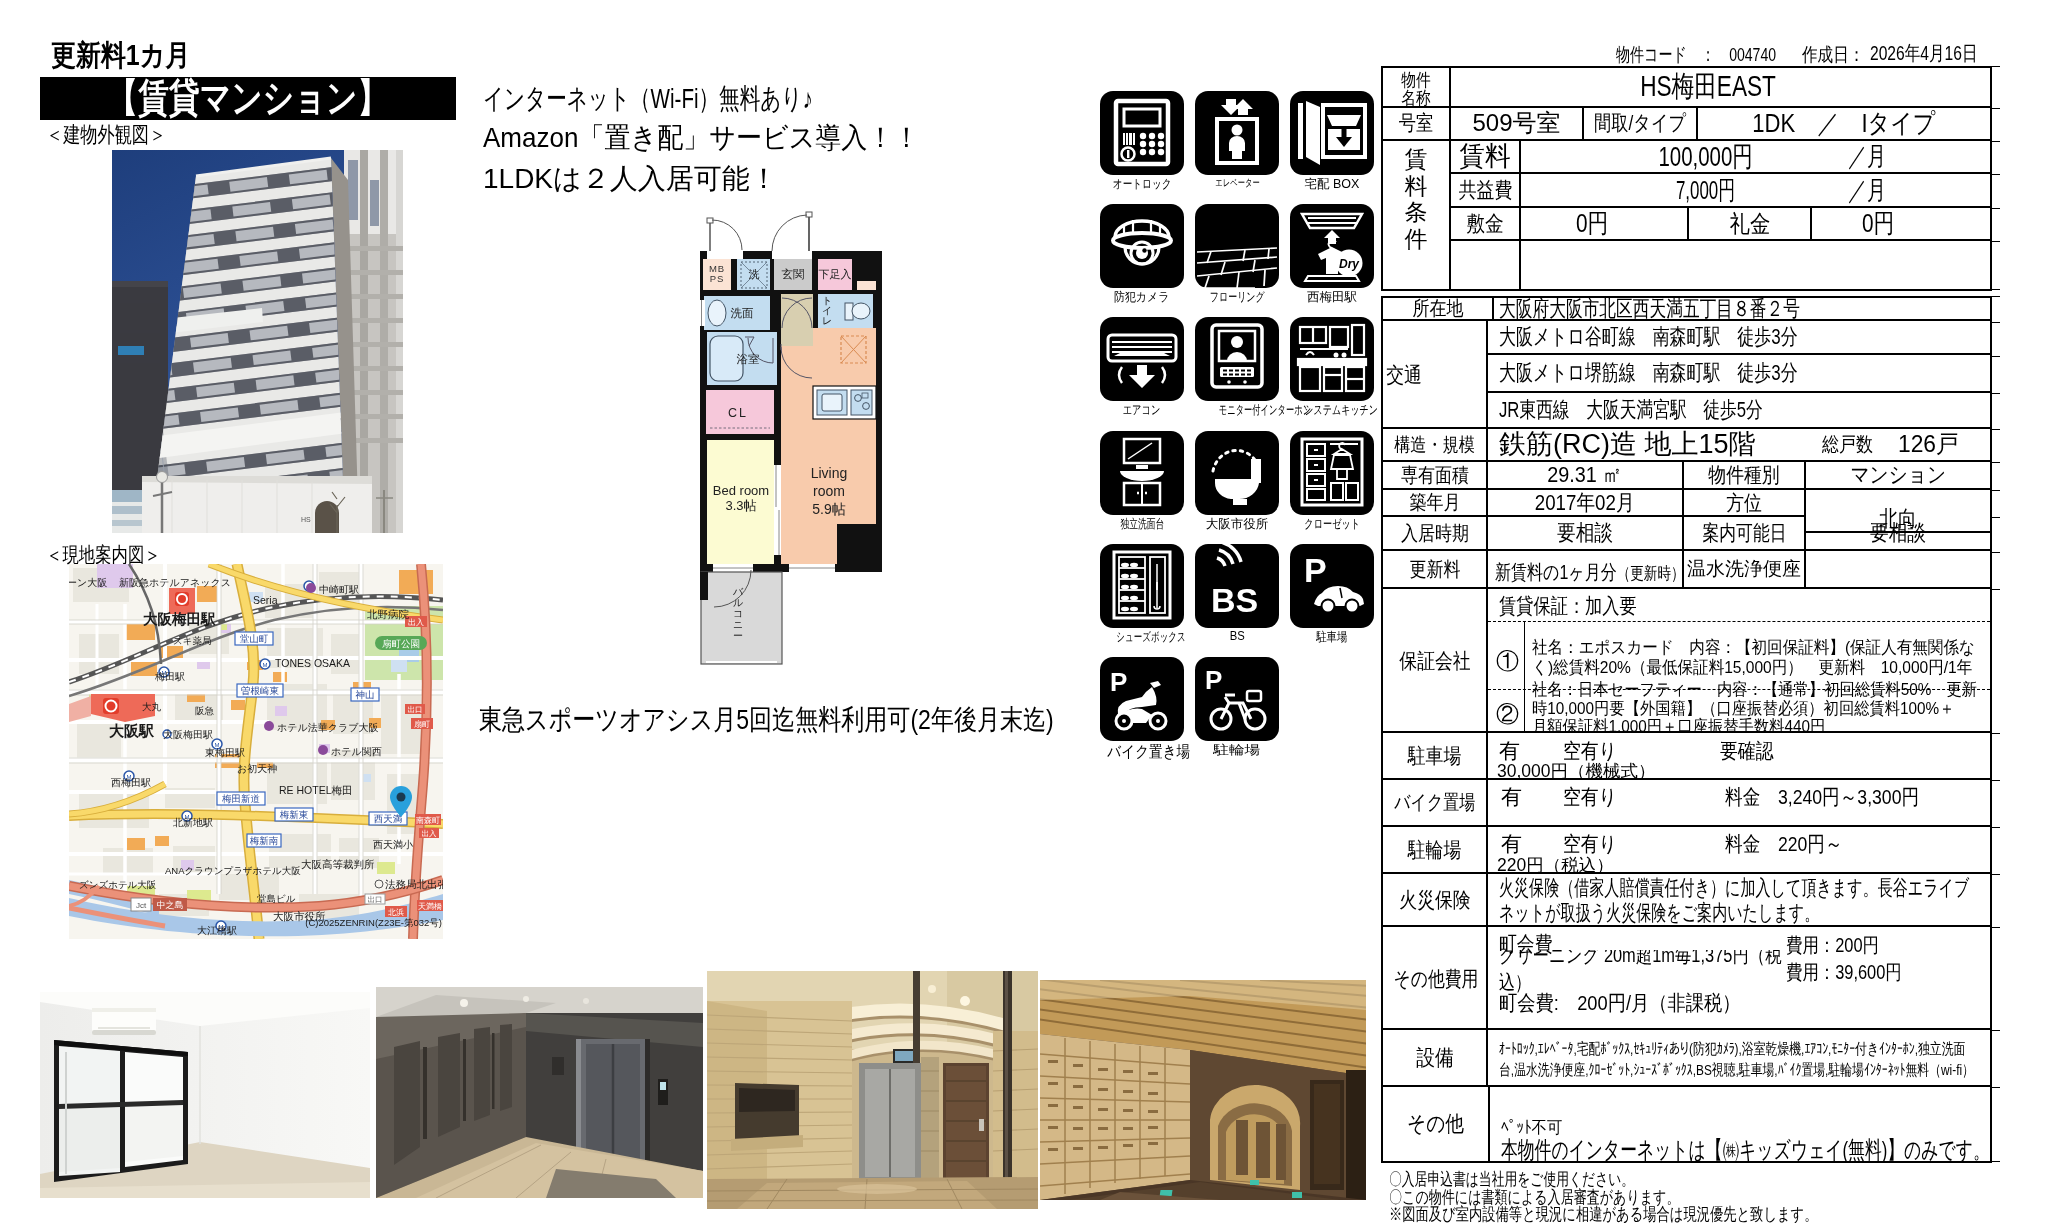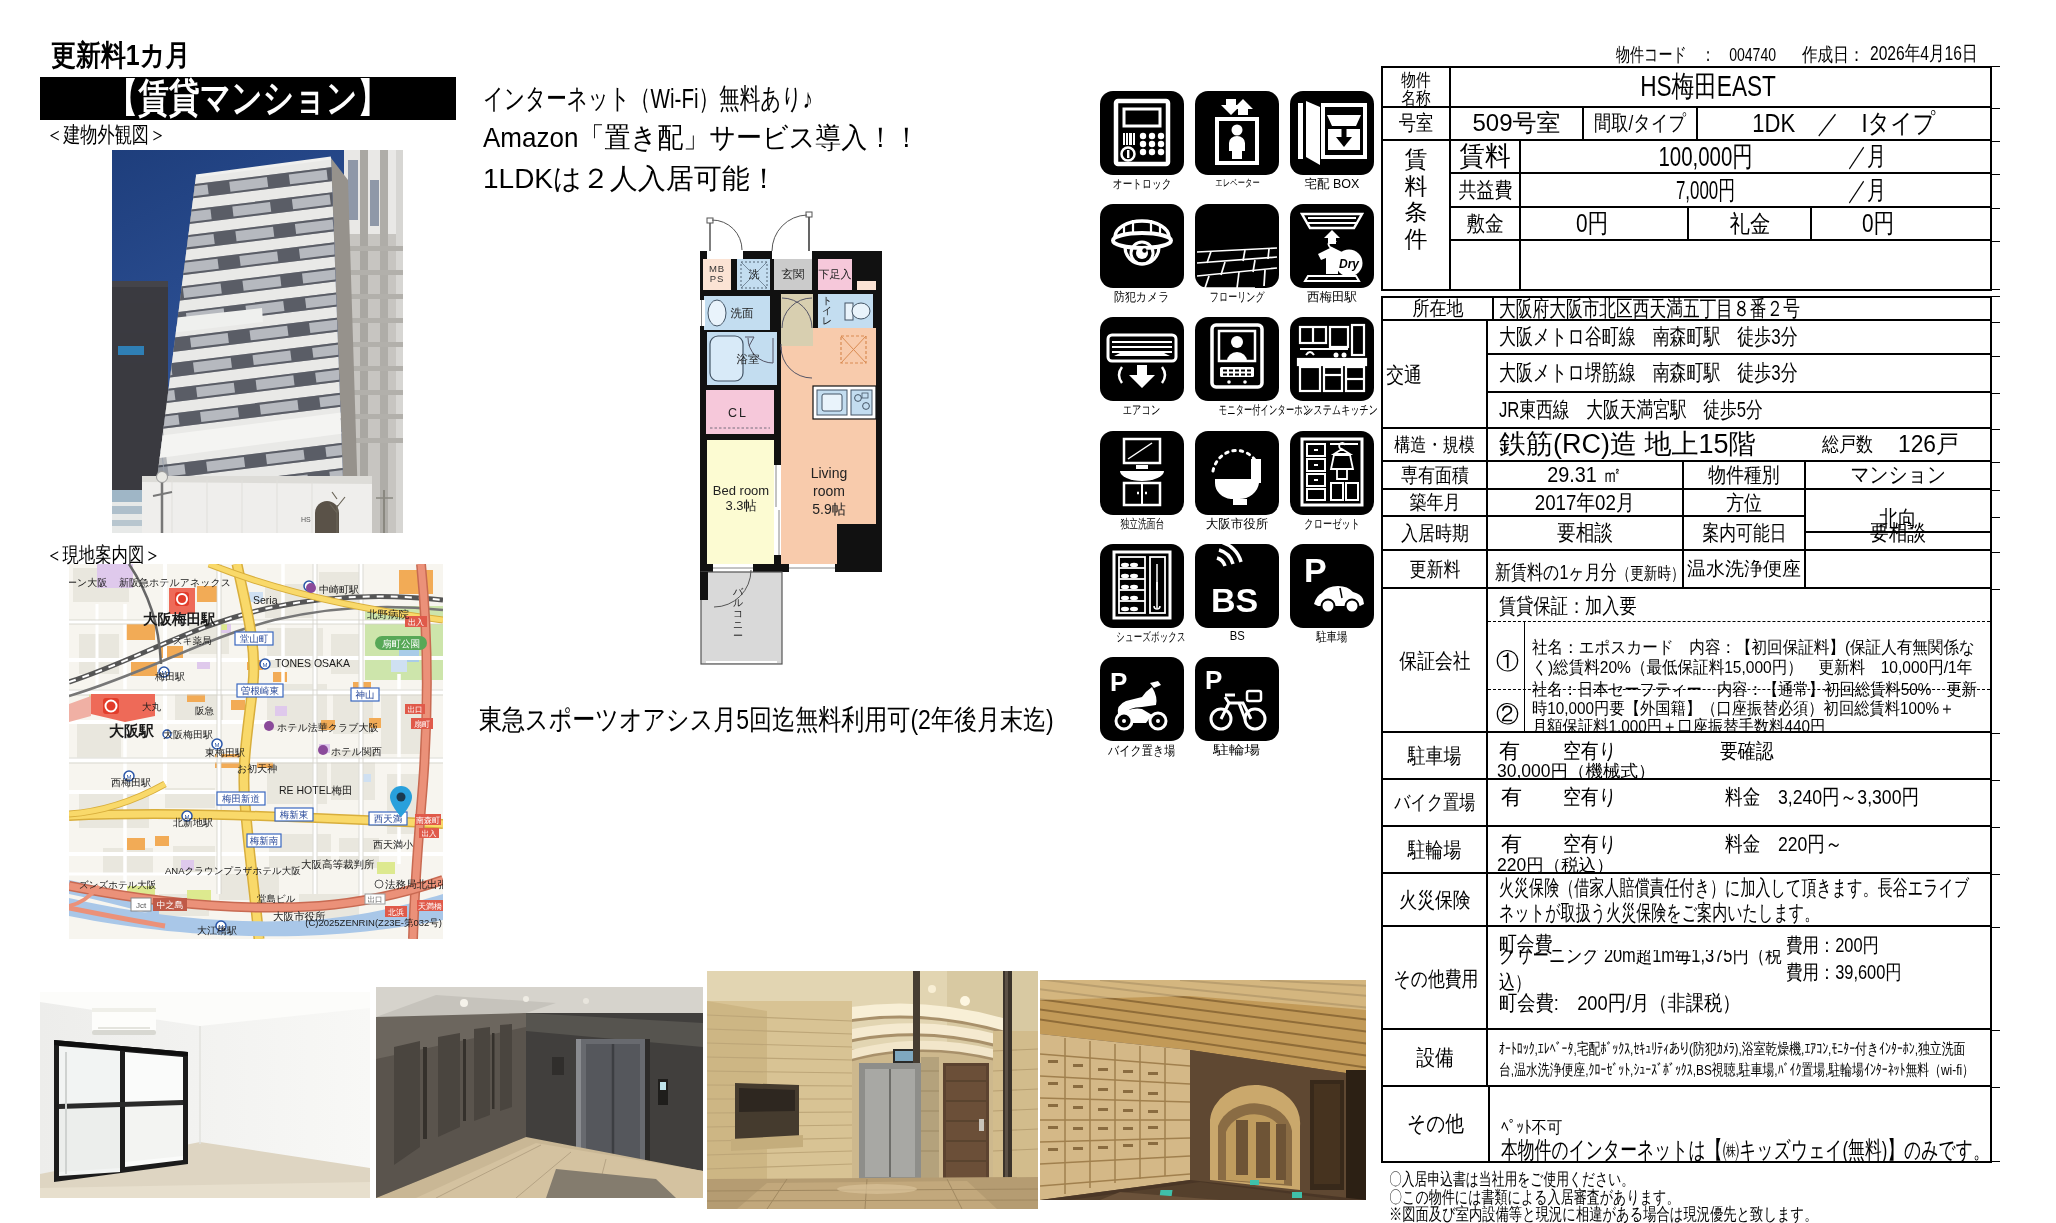--- a/index.html
+++ b/index.html
@@ -863,21 +863,21 @@
         <g fill="#fff">
           <path d="M50,26 l8,-2 3,4 -7,3 z"></path>
           <path d="M52,30 q6,10 4,18 l-14,2 q-14,0 -18,8 l-6,0 q-2,-10 8,-14 l16,-4 q4,-6 10,-10 z"></path>
           <path d="M20,58 q10,-8 22,-6 l10,6 -6,8 h-20 z"></path>
         </g>
         <circle cx="24" cy="64" r="8" fill="#000" stroke="#fff" stroke-width="3"></circle>
         <circle cx="58" cy="64" r="8" fill="#000" stroke="#fff" stroke-width="3"></circle>
         <circle cx="24" cy="64" r="2" fill="#fff"></circle>
         <circle cx="58" cy="64" r="2" fill="#fff"></circle>
       </svg></div>
-  <div class="abs" style="left:5px; top:657px; width:84px; text-align:center; font-size:13px;"><span class="cc" style="transform:scaleX(.85);">バイク置き場</span></div>
+  <div class="abs" style="left:5px; top:657px; width:84px; text-align:center; font-size:16px;"><span class="cc" style="transform:scaleX(.85);">バイク置き場</span></div>
 
   <div class="abs" style="left:100px; top:572px;"><svg width="84" height="84" viewBox="0 0 84 84">
         <rect width="84" height="84" rx="13" fill="#000"></rect>
         <text x="10" y="32" font-size="26" font-weight="bold" fill="#fff" font-family="Liberation Sans,sans-serif">P</text>
         <g fill="none" stroke="#fff" stroke-width="3">
           <circle cx="26" cy="62" r="10"></circle>
           <circle cx="60" cy="62" r="10"></circle>
           <path d="M26,62 l8,-16 h14 l8,16"></path>
           <path d="M34,46 l-4,-6 m14,6 l6,16"></path>
         </g>

